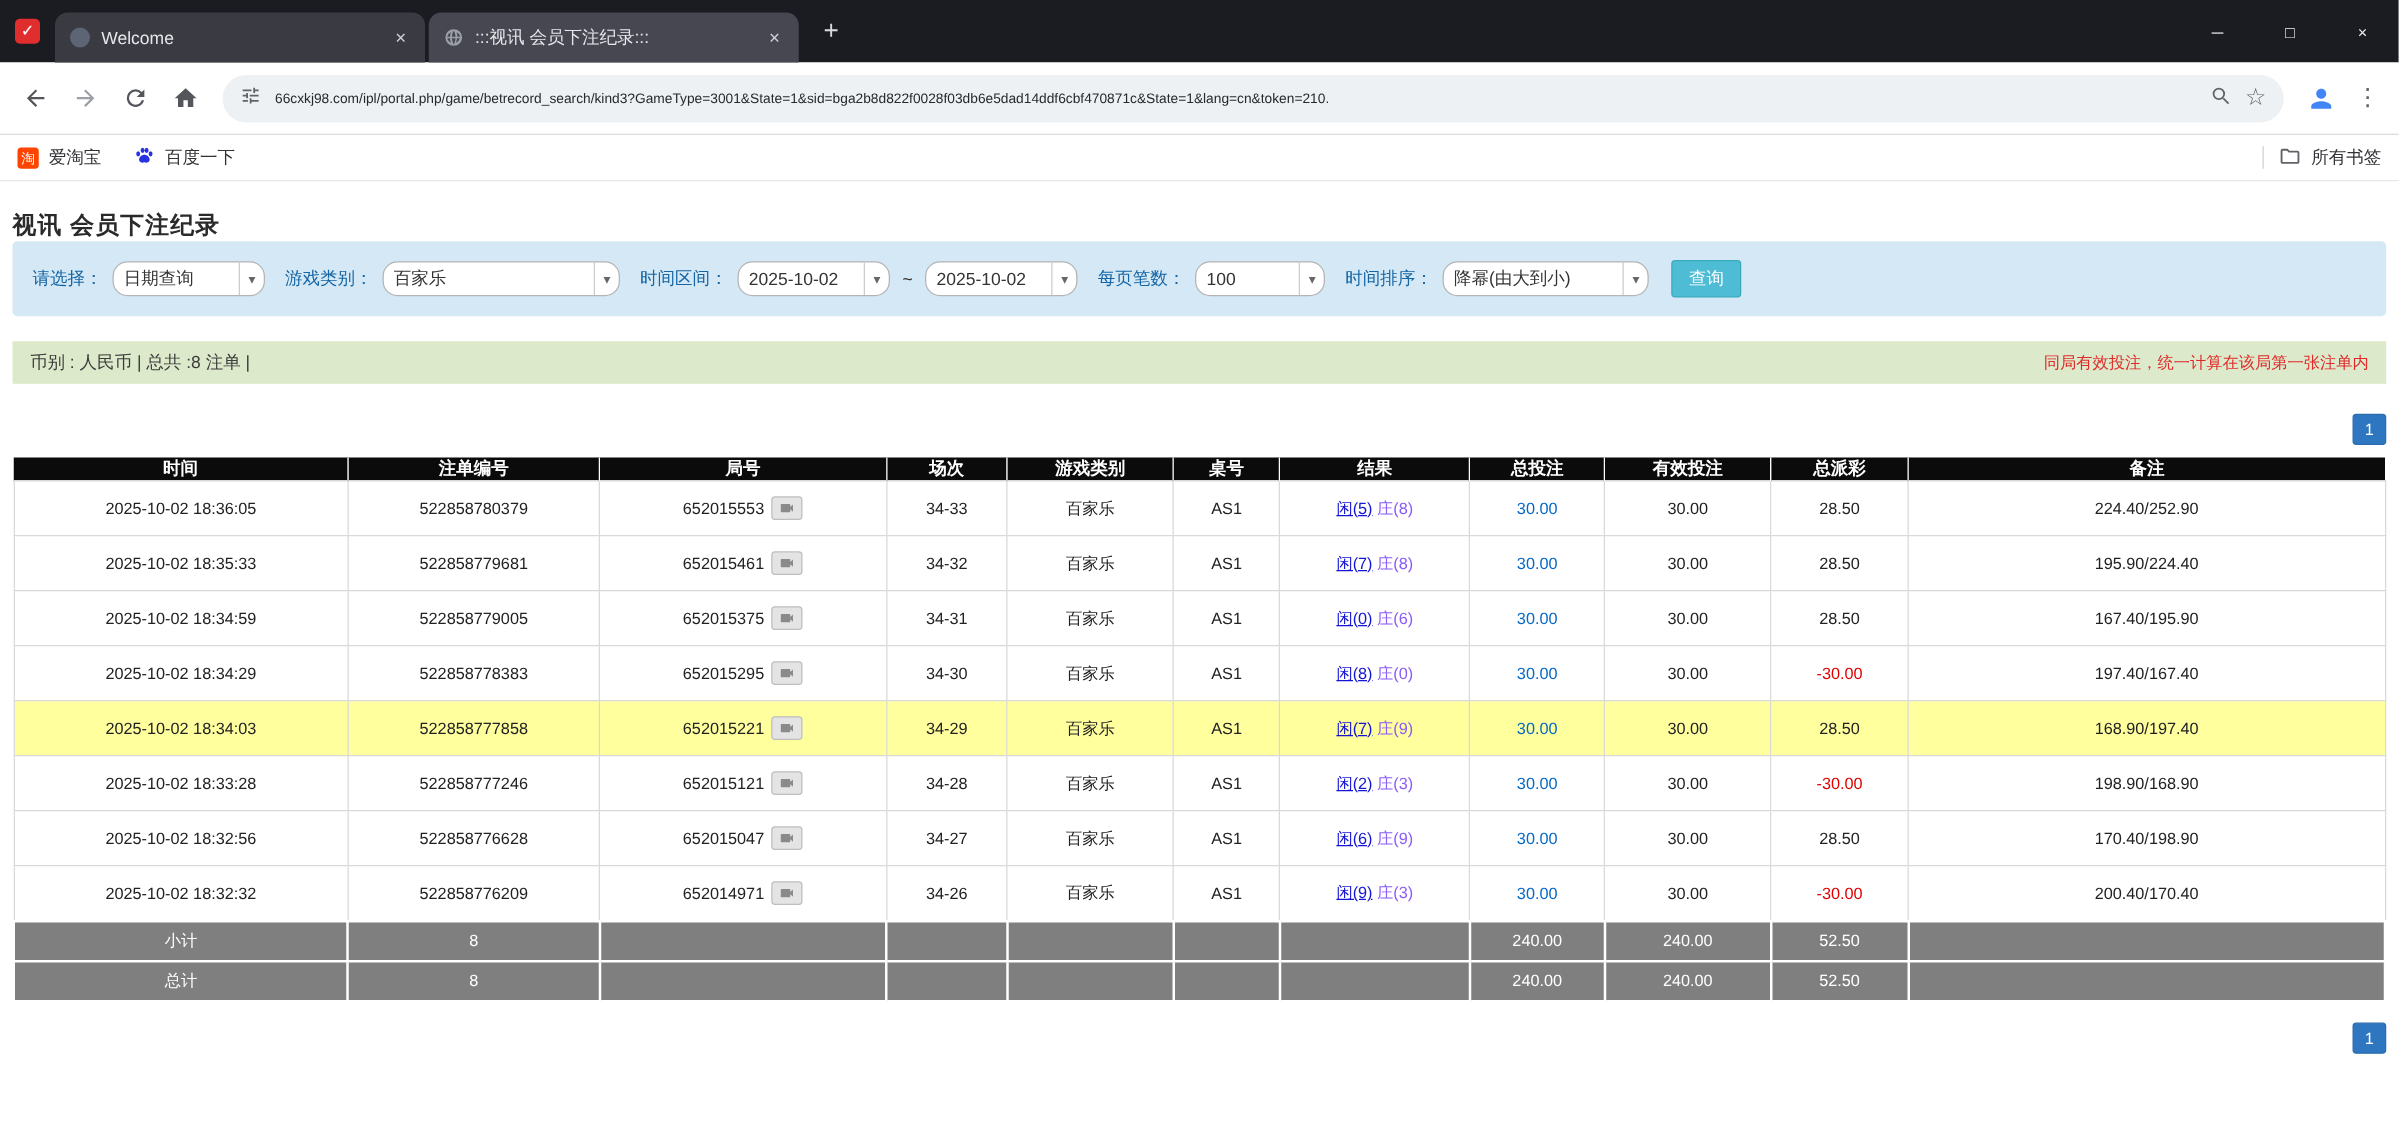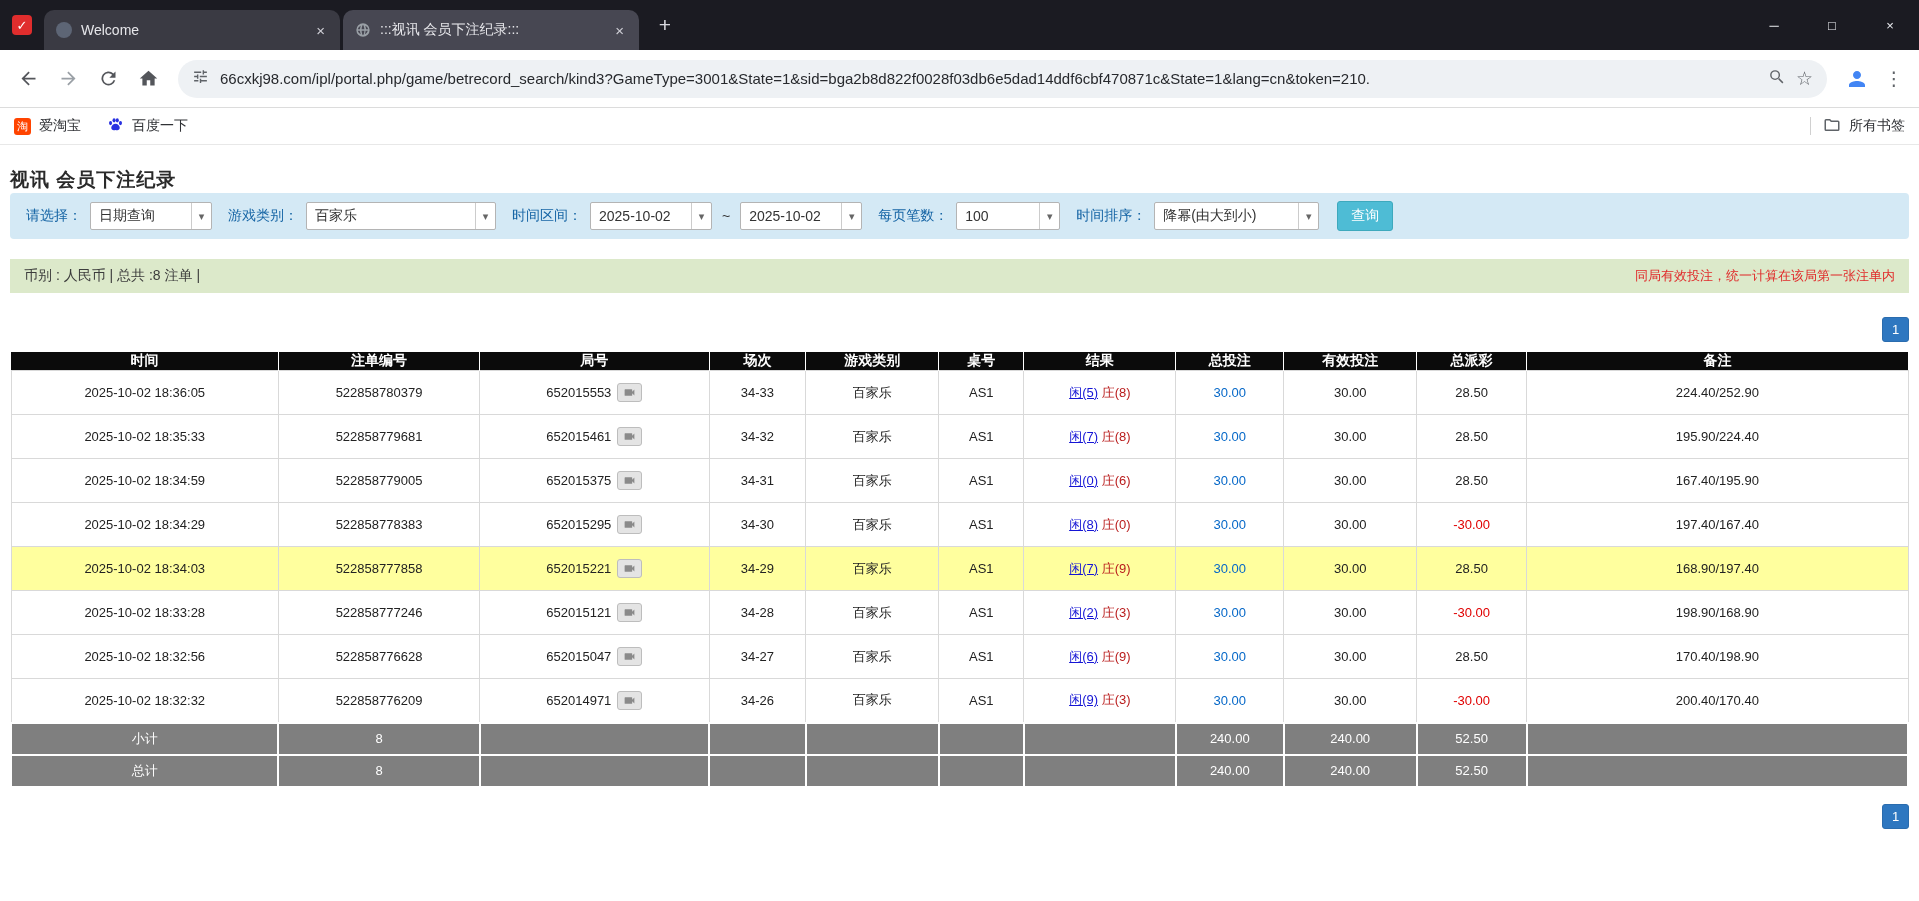--- a/index.html
+++ b/index.html
@@ -23,43 +23,43 @@
   .ts-spacer { flex:1; }
   .winctl { width:58px; height:50px; display:flex; align-items:center; justify-content:center;
             color:#eceef2; font-size:13px; cursor:pointer; }
 
   
   .toolbar { height:58px; background:#fff; display:flex; align-items:center; padding:0 10px; gap:4px;
              border-bottom:1px solid #dcdcdc; }
   .nav-btn { width:36px; height:36px; display:flex; align-items:center; justify-content:center; border-radius:50%; cursor:pointer; }
   .omnibox { flex:1; height:38px; background:#eef1f4; border-radius:19px; display:flex; align-items:center;
              padding:0 14px; gap:11px; margin:0 8px; min-width:0; }
-  .url { flex:1; font-size:15px; color:#27292d; white-space:nowrap; overflow:hidden; }
+  .url { flex:1; font-size:11px; color:#27292d; white-space:nowrap; overflow:hidden; }
   .star { font-size:19px; color:#5f6368; cursor:pointer; }
   .avatar { width:36px; height:36px; display:flex; align-items:center; justify-content:center; cursor:pointer; }
   .menu-dots { font-size:19px; color:#5f6368; width:30px; text-align:center; cursor:pointer; }
 
   
   .bookmarks { height:37px; display:flex; align-items:center; padding:0 14px; gap:26px;
                border-bottom:1px solid #e8e8e8; font-size:14px; color:#303236; }
   .bm-item { display:flex; align-items:center; gap:8px; cursor:pointer; }
   .bm-icon-taobao { width:17px; height:17px; background:#ff4400; border-radius:3px; color:#fff; font-size:11px;
                     display:flex; align-items:center; justify-content:center; }
   .bm-right { margin-left:auto; display:flex; align-items:center; gap:12px; }
   .bm-sep { width:1px; height:18px; background:#d0d0d0; }
 
   
   .content { padding:14px 10px 0; }
   .page-title { font-size:19px; font-weight:600; color:#2a2a2a; margin:8px 0 0; letter-spacing:1px; }
 
-  .filterbar { background:#d4e9f5; height:46px; border-radius:4px; display:flex; align-items:center;
+  .filterbar { background:#d4e9f5; height:60px; border-radius:4px; display:flex; align-items:center;
                padding:0 16px; gap:8px; }
   .flabel { color:#1665a5; font-size:14px; margin-left:8px; white-space:nowrap; }
   .flabel.first { margin-left:0; }
-  .combo { background:#fff; border:1px solid #b4b4b4; border-radius:2px; height:28px; display:flex;
+  .combo { background:#fff; border:1px solid #b4b4b4; border-radius:12px; height:28px; display:flex;
            align-items:center; cursor:pointer; }
   .combo-val { padding:0 8px; font-size:14px; color:#333; flex:1; white-space:nowrap; overflow:hidden; }
   .combo-arrow { width:20px; height:100%; border-left:1px solid #ccc; display:flex; align-items:center;
                  justify-content:center; color:#666; font-size:11px; }
   .w-mode{width:122px} .w-game{width:190px} .w-date{width:122px} .w-size{width:104px} .w-sort{width:165px}
   .tilde { color:#333; font-size:14px; margin:0 2px; }
   .search-btn { margin-left:10px; background:#4ebcd5; border:1px solid #3da9bd; color:#fff; font-size:14px;
                 height:30px; padding:0 13px; border-radius:3px; cursor:pointer; }
 
   .summary { margin-top:20px; background:#dce9ca; height:34px; display:flex; align-items:center;
@@ -77,21 +77,21 @@
   thead th { background:#0b0b0b; color:#fff; font-size:14px; font-weight:bold; height:14px;
              border-right:1px solid #fff; }
   thead th:last-child { border-right:none; }
   tbody td { height:44px; border:1px solid #d9d9d9; text-align:center; font-size:13px; color:#222; background:#fff; }
   tr.hl td { background:#ffff9e; }
   .round-cell { display:flex; align-items:center; justify-content:center; gap:6px; }
   .cam-btn { width:25px; height:19px; background:#e4e4e4; border:1px solid #bdbdbd; border-radius:3px;
              display:inline-flex; align-items:center; justify-content:center; cursor:pointer; }
   .bet-link { color:#0668c8; text-decoration:none; cursor:pointer; }
   .res-p { color:#1515d5;text-decoration:underline; }
-  .res-b { color:#b91c1c;margin-top:48px; }
+  .res-b { color:#8b5cf6;margin-top:48px; }
   .payout.neg { color:#e00000; }
   tfoot td { background:#7f7f7f; color:#fff; font-size:13px; height:32px; text-align:center;
              border:2px solid #fff; }
 </style>
 </head>
 <body>
 
 <div>
 
   <div class="tabstrip">

